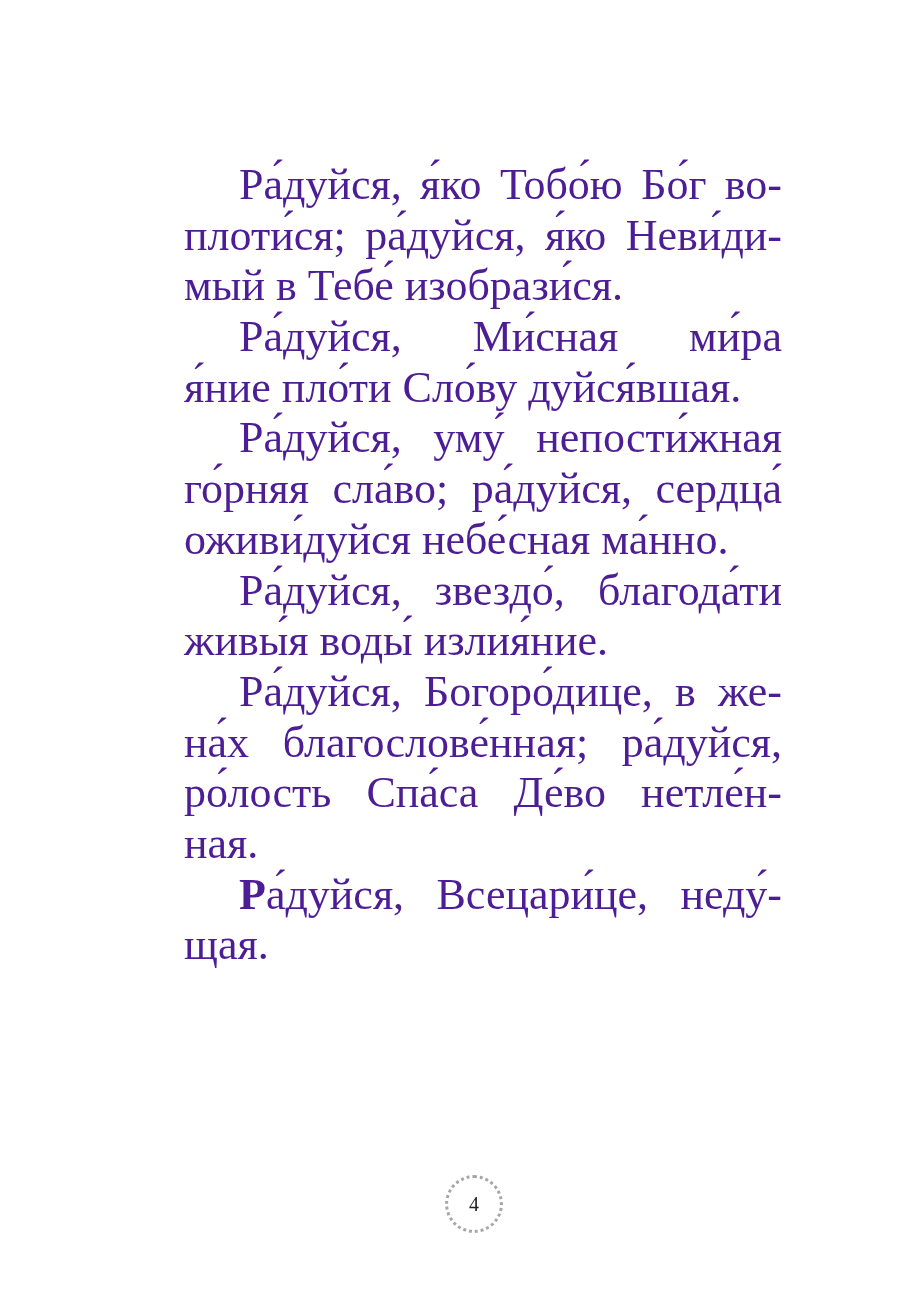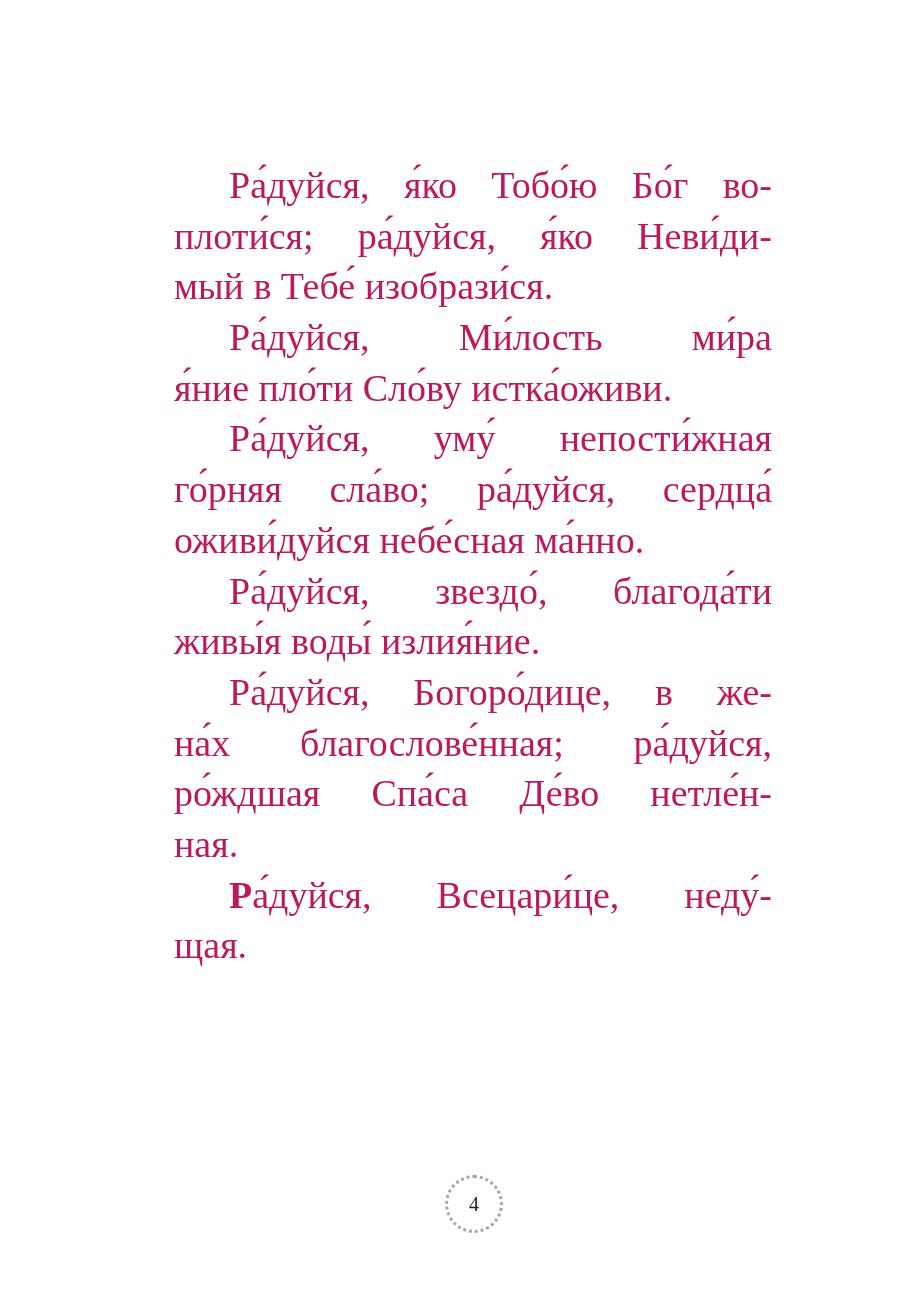--- a/index.html
+++ b/index.html
@@ -1,21 +1,21 @@
 <!DOCTYPE html>
 <html><head>
 <meta charset="utf-8">
 <style>
   html, body { margin: 0; padding: 0; background: #ffffff; }
   body { width: 905px; height: 1299px; position: relative; overflow: hidden; }
   .page { position: absolute; left: 0; top: 0; width: 905px; height: 1299px; background: #fff; }
   .text-block {
-    position: absolute; left: 174px; top: 160px; width: 598px;
+    position: absolute; left: 184px; top: 160px; width: 598px;
     font-family: "Liberation Serif", "DejaVu Serif", serif;
-    font-size: 38px; color: #be185d;
+    font-size: 44px; color: #4c1d95;
   }
   .line {
     display: block; height: 50.7px; line-height: 50.7px;
     white-space: nowrap; text-align: justify; text-align-last: justify;
   }
   .line.last { text-align: right; text-align-last: left; }
   .line.indent { padding-left: 55px; }
   .dropcap { font-weight: bold; }
   .page-number {
     position: absolute; left: 445px; top: 1175px; width: 52px; height: 52px;
@@ -30,39 +30,39 @@
 <div class="page">
   <div class="text-block">
 
     <div>
       <span class="line indent">Ра́дуйся, я́ко Тобо́ю Бо́г во-</span>
       <span class="line">плоти́ся; ра́дуйся, я́ко Неви́ди-</span>
       <span class="line last">мый в Тебе́ изобрази́ся.</span>
     </div>
 
     <div>
-      <span class="line indent">Ра́дуйся, Ми́лость ми́ра</span>
-      <span class="line last">я́ние пло́ти Сло́ву истка́оживи.</span>
+      <span class="line indent">Ра́дуйся, Ми́сная ми́ра</span>
+      <span class="line last">я́ние пло́ти Сло́ву дуйся́вшая.</span>
     </div>
 
     <div>
       <span class="line indent">Ра́дуйся, уму́ непости́жная</span>
       <span class="line">го́рняя сла́во; ра́дуйся, сердца́</span>
       <span class="line last">оживи́дуйся небе́сная ма́нно.</span>
     </div>
 
     <div>
       <span class="line indent">Ра́дуйся, звездо́, благода́ти</span>
       <span class="line last">живы́я воды́ излия́ние.</span>
     </div>
 
     <div>
       <span class="line indent">Ра́дуйся, Богоро́дице, в же-</span>
       <span class="line">на́х благослове́нная; ра́дуйся,</span>
-      <span class="line">ро́ждшая Спа́са Де́во нетле́н-</span>
+      <span class="line">ро́лость Спа́са Де́во нетле́н-</span>
       <span class="line last">ная.</span>
     </div>
 
     <div>
       <span class="line indent"><b class="dropcap">Р</b><span>а́дуйся, Всецари́це, неду́-</span></span>
       <span class="line last">щая.</span>
     </div>
 
   </div>
 

